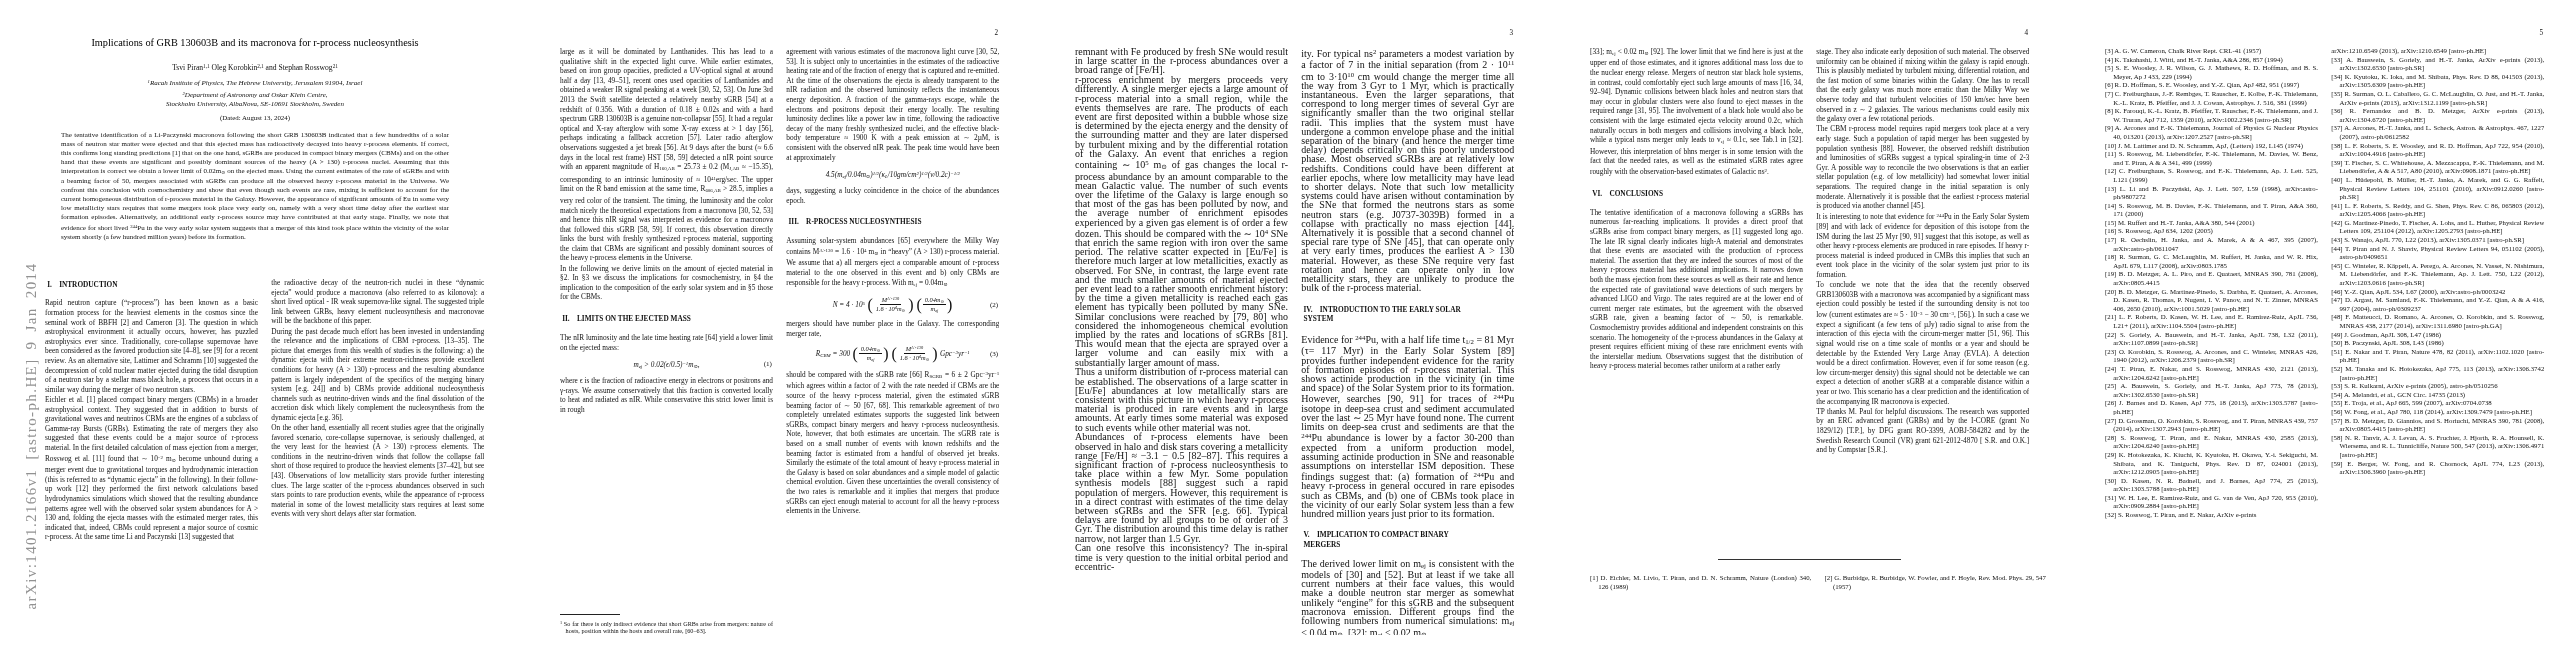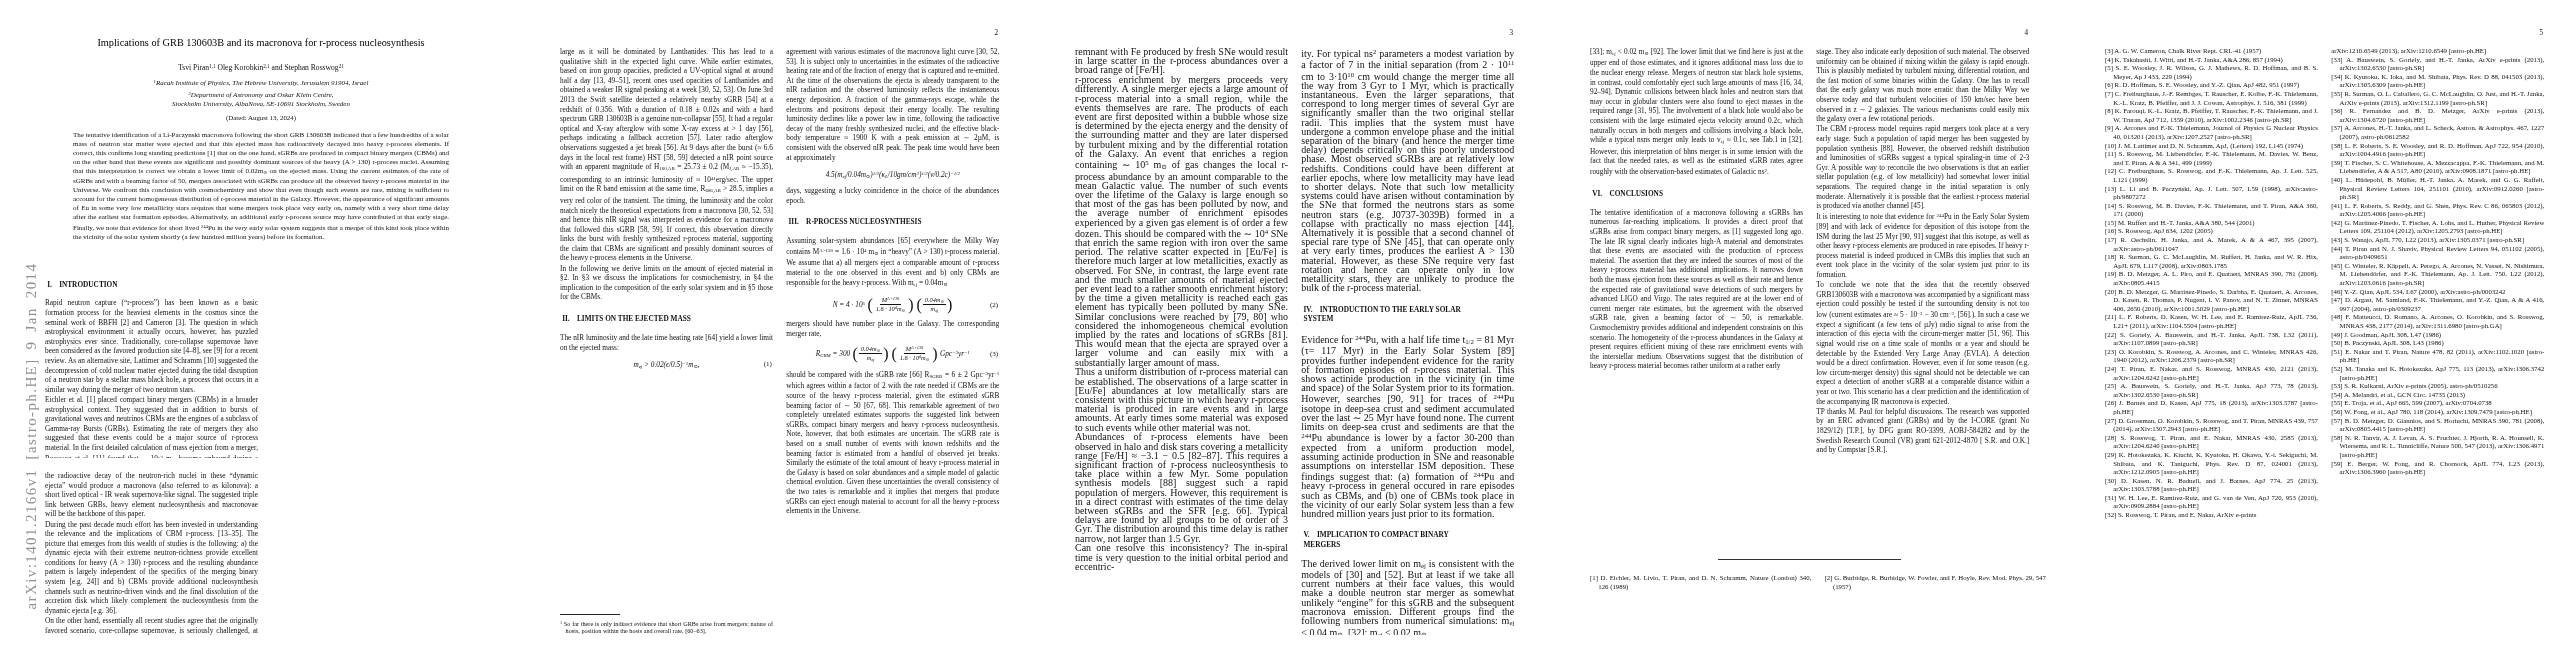--- a/index.html
+++ b/index.html
@@ -1,29 +1,29 @@
 <!DOCTYPE html>
 <html style="font-size:9px"><head>
 <meta charset="utf-8">
 <style>
   html,body{margin:0;padding:0;background:#e8e8e8;}
   #doc{width:2576px;height:667px;background:#ffffff;display:flex;position:relative;overflow:hidden;
        font-family:"Liberation Serif","DejaVu Serif",serif;color:#111;}
   .page{width:515px;min-width:515px;height:667px;position:relative;background:#fff;overflow:hidden;}
   .pagenum{position:absolute;top:29px;right:32px;font-size:7.2px;}
   
-  .front{position:absolute;left:29px;right:22px;top:37px;text-align:center;}
+  .front{position:absolute;left:17px;right:22px;top:37px;text-align:center;}
   .title{font-size:10.3px;line-height:12.8px;color:#000;}
   .authors{font-size:7.6px;margin-top:13.3px;margin-bottom:5px;}
   .affil{font-size:7px;font-style:italic;line-height:9.2px;}
   .dateline{font-size:6.9px;margin-top:5px;}
   .abstract{margin:9.4px 44px 0 44px;text-align:justify;font-size:7px;line-height:9px;}
   
   .cols{position:absolute;left:45px;top:47px;bottom:32px;display:flex;gap:13.3px;overflow:hidden;}
-  .cols1{top:278px;flex-direction:column;}
+  .cols1{top:278px;}
   .cols4{bottom:106px;}
   .col{width:213px;min-width:213px;display:flex;flex-direction:column;overflow:hidden;}
   .body{font-size:7.3px;line-height:9.6px;text-align:justify;margin:0 0 0.6px 0;}
   .page3 .body{font-size:10px;line-height:9.2px;}
   .sec{font-size:7.3px;font-weight:700;margin:11.7px 2.2px 9.4px 2.2px;
        white-space:pre-line;line-height:9.4px;}
   .col > .sec:first-child{margin-top:1.7px;}
   
   .eq{position:relative;display:flex;align-items:center;justify-content:center;
       margin:6.1px 0;font-style:italic;font-size:7.3px;min-height:11px;}
@@ -87,20 +87,21 @@
           <div class="body">large as it will be dominated by Lanthanides.  This has lead to a qualitative shift in the expected light curve.  While earlier estimates, based on iron group opacities, predicted a UV-optical signal at around half a day [13, 49–51], recent ones used opacities of Lanthanides and obtained a weaker IR signal peaking at a week [30, 52, 53]. On June 3rd 2013 the Swift satellite detected a relatively nearby sGRB [54] at a redshift of 0.356.  With a duration of 0.18 ± 0.02s and with a hard spectrum GRB 130603B is a genuine non-collapsar [55].  It had a regular optical and X-ray afterglow with some X-ray excess at &gt; 1 day [56], perhaps indicating a fallback accretion [57]. Later radio afterglow observations suggested a jet break [56].  At 9 days after the burst (≈ 6.6 days in the local rest frame) HST [58, 59] detected a nIR point source with an apparent magnitude of H<span class="sub">160,AB</span> = 25.73 ± 0.2 (M<span class="sub">J,AB</span> ≈ −15.35), corresponding to an intrinsic luminosity of ≈ 10<span class="sup">41</span>erg/sec.  The upper limit on the R band emission at the same time, R<span class="sub">606,AB</span> &gt; 28.5, implies a very red color of the transient.  The timing, the luminosity and the color match nicely the theoretical expectations from a macronova [30, 52, 53] and hence this nIR signal was interpreted as evidence for a macronova that followed this sGRB [58, 59].  If correct, this observation directly links the burst with freshly synthesized r-process material, supporting the claim that CBMs are significant and possibly dominant sources of the heavy r-process elements in the Universe.</div>
           <div class="body">In the following we derive limits on the amount of ejected material in §2.  In §3 we discuss the implications for cosmochemistry, in §4 the implication to the composition of the early solar system and in §5 those for the CBMs.</div>
           <div class="sec">II. LIMITS ON THE EJECTED MASS</div>
           <div class="body">The nIR luminosity and the late time heating rate [64] yield a lower limit on the ejected mass:</div>
           <div class="eq">
             <div class="eqin" style="display: inline-flex;">
               <div class="etxt" style="display: inline;">m<span class="sub">ej</span> &gt; 0.02(ϵ/0.5)<span class="sup">−1</span>m<span class="sub">⊙</span>,</div>
             </div>
             <div class="eqnum">(1)</div>
           </div>
+          <div class="body">where ϵ is the fraction of radioactive energy in electrons or positrons and γ-rays.  We assume conservatively that this fraction is converted locally to heat and radiated as nIR. While conservative this strict lower limit is in rough</div>
           <div class="fnwrap">
             <div class="fnrule"></div>
             <div class="fn"><span class="sup">1</span> So far there is only indirect evidence that short GRBs arise from mergers:  nature of hosts, position within the hosts and overall rate, [60–63].</div>
           </div>
         </div>
         <div class="col">
           <div class="body">agreement with various estimates of the macronova light curve [30, 52, 53].  It is subject only to uncertainties in the estimates of the radioactive heating rate and of the fraction of energy that is captured and re-emitted.  At the time of the observations the ejecta is already transparent to the nIR radiation and the observed luminosity reflects the instantaneous energy deposition.  A fraction of the gamma-rays escape, while the electrons and positrons deposit their energy locally.  The resulting luminosity declines like a power law in time, following the radioactive decay of the many freshly synthesized nuclei, and the effective black-body temperature ≈ 1900 K with a peak emission at ∼ 2µM, is consistent with the observed nIR peak. The peak time would have been at approximately</div>
           <div class="eq">
             <div class="eqin" style="display: inline-flex;">
               <div class="etxt" style="display: inline;">4.5(m<span class="sub">ej</span>/0.04m<span class="sub">⊙</span>)<span class="sup">1/2</span>(κ<span class="sub">L</span>/10gm/cm<span class="sup">2</span>)<span class="sup">1/2</span>(v/0.2c)<span class="sup">−1/2</span></div>

